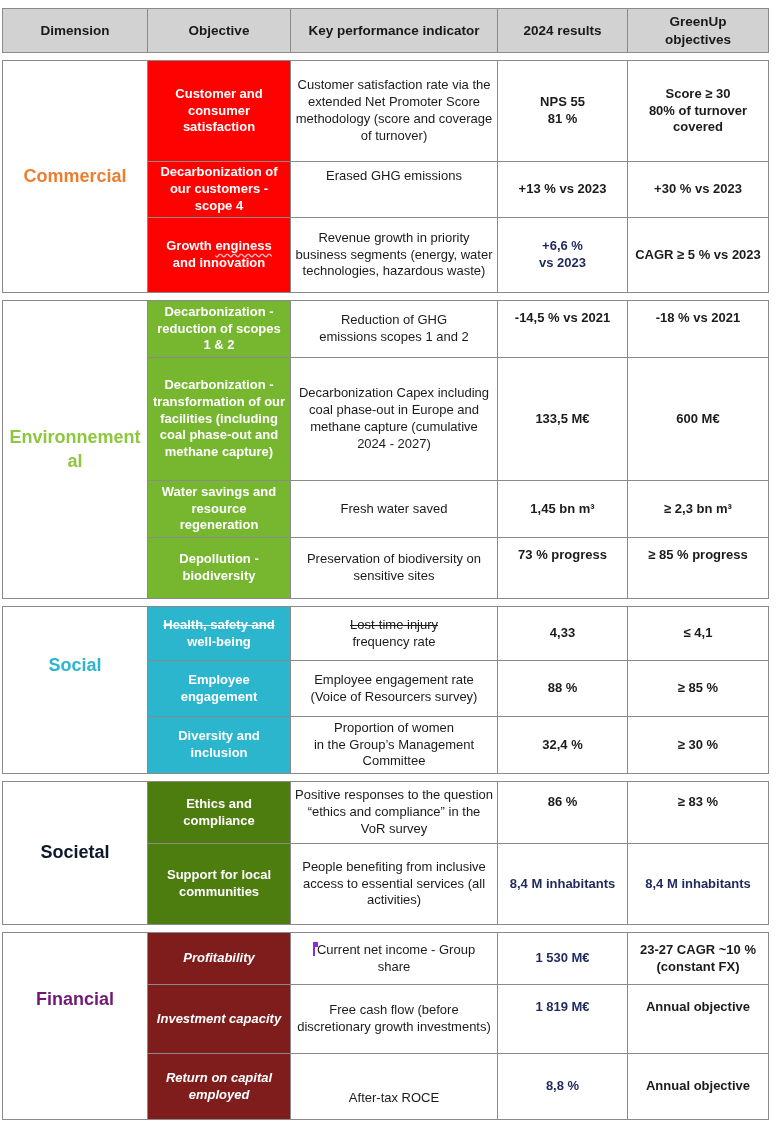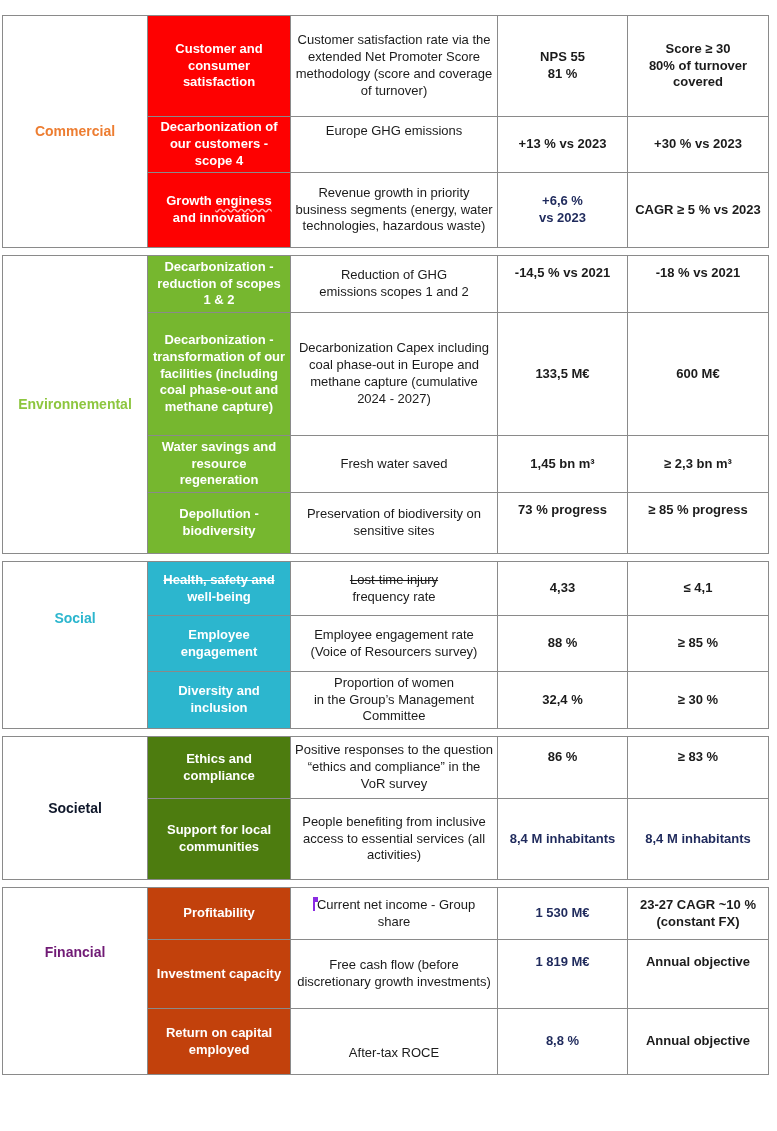--- a/index.html
+++ b/index.html
@@ -5,47 +5,66 @@
   html,body { margin:0; padding:0; background:#ffffff; }
   body { font-family:"Liberation Sans", sans-serif; }
   .page { width:766px; padding:8px 9px 10px 2px; }
   table { border-collapse:collapse; table-layout:fixed; width:766px; }
   td, th { border:1px solid #8a8a8a; text-align:center; vertical-align:middle;
            padding:2px 4px; font-size:13px; line-height:1.3; color:#1b1b1b;
            overflow:hidden; word-wrap:break-word; }
   th.header { background:#d2d2d2; font-weight:bold; white-space:pre-line;
               color:#191919; font-size:13.5px; }
   .section { margin-top:7px; }
-  td.dim { font-weight:bold; font-size:14px; background:#ffffff; }
+  td.dim { font-weight:bold; font-size:18px; background:#ffffff; }
   td.obj { color:#ffffff; font-weight:bold; }
   td.kpi { white-space:pre-line; }
   td.val { font-weight:bold; white-space:pre-line; }
   .sec-commercial td.obj { background:#fe0101; }
   .sec-env       td.obj { background:#76b72f; }
   .sec-social    td.obj { background:#2cb6ce; }
   .sec-societal  td.obj { background:#4d7c0f; }
-  .sec-financial td.obj { background:#c2410c; }
+  .sec-financial td.obj { background:#7f1d1d;font-style:italic; }
   .dim-commercial { color:#ed7d31; }
   .dim-env       { color:#8dc63f; }
   .dim-social    { color:#2cb6ce; }
   .dim-societal  { color:#0f172a; }
   .dim-financial { color:#701a75; }
   .navy { color:#1f2a5c; }
   .strike { text-decoration:line-through; text-decoration-thickness:1px; }
   .misspelled { text-decoration:underline wavy #ffbdbd; text-underline-offset:3px; }
   .cursor-caret { display:inline-block; width:2px; height:13px; background:#8a2be2;
                   vertical-align:-2px; position:relative; margin-right:2px; }
   .cursor-caret::after { content:""; position:absolute; top:-1px; left:0;
                          width:5px; height:5px; background:#8a2be2; }
 </style>
 </head>
 <body>
 
 <div class="page">
 
+  <table>
+    <colgroup>
+        <col style="width:145px">
+        <col style="width:143px">
+        <col style="width:207px">
+        <col style="width:130px">
+        <col style="width:141px">
+      </colgroup>
+    <tbody>
+        <tr style="height:44px">
+      <th class="header">Dimension</th>
+      <th class="header">Objective</th>
+      <th class="header">Key performance indicator</th>
+      <th class="header">2024 results</th>
+      <th class="header">GreenUp
+objectives</th>
+    </tr>
+  </tbody>
+    </table>
 
   <table class="section sec-commercial">
     <colgroup>
         <col style="width:145px">
         <col style="width:143px">
         <col style="width:207px">
         <col style="width:130px">
         <col style="width:141px">
       </colgroup>
     <tbody>
@@ -53,21 +72,21 @@
       <td class="dim dim-commercial" rowspan="3">Commercial</td>
       <td class="obj">Customer and consumer satisfaction</td>
       <td class="kpi">Customer satisfaction rate via the extended Net Promoter Score methodology (score and coverage of turnover)</td>
       <td class="val">NPS 55
 81 %</td>
       <td class="val">Score ≥ 30
 80% of turnover covered</td>
     </tr>
     <tr style="height:56px">
       <td class="obj">Decarbonization of our customers - scope 4</td>
-      <td class="kpi" style="vertical-align:top; padding-top:6px;">Europe GHG emissions</td>
+      <td class="kpi" style="vertical-align:top; padding-top:6px;">Erased GHG emissions</td>
       <td class="val">+13 % vs 2023</td>
       <td class="val">+30 % vs 2023</td>
     </tr>
     <tr style="height:75px">
       <td class="obj"><span>Growth</span> <span class="misspelled">enginess</span><br><span>and innovation</span></td>
       <td class="kpi">Revenue growth in priority business segments (energy, water technologies, hazardous waste)</td>
       <td class="val navy">+6,6 %
 vs 2023</td>
       <td class="val">CAGR ≥ 5 % vs 2023</td>
     </tr>

